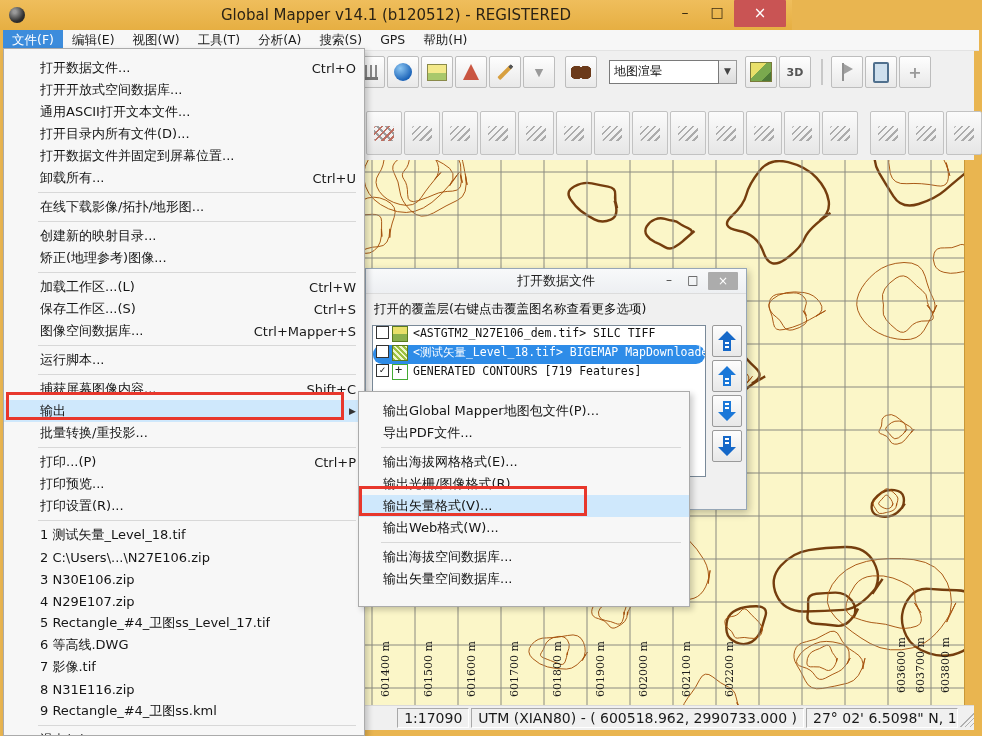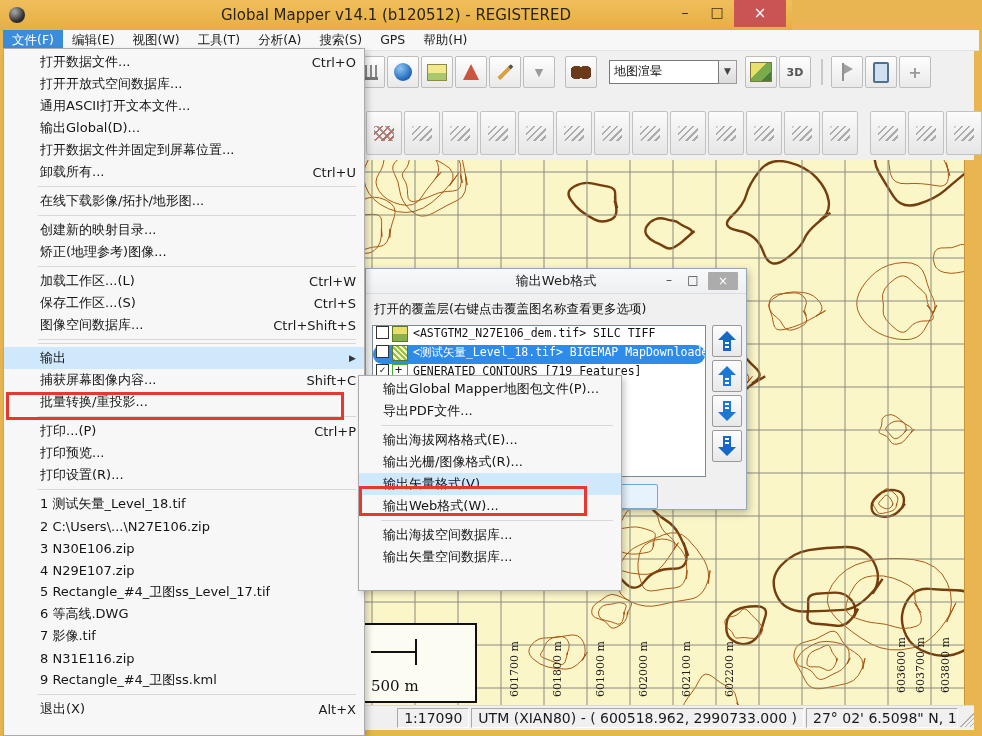--- a/index.html
+++ b/index.html
@@ -87,23 +87,23 @@
   .ic-raster{background:linear-gradient(180deg,#E8E06A 0 50%,#8AB04E 50%);}
   .ic-tiles{background:repeating-linear-gradient(45deg,#9CC040 0 2px,#EEF7CC 2px 4px);}
   .ic-contour{background:#fff;border-color:#44AA33;position:relative;}
   .ic-contour::after{content:"+";position:absolute;left:2px;top:-2px;font-size:12px;color:#222;}
   .move-btn{position:absolute;left:346px;width:28px;height:30px;border:1px solid #9a9a9a;border-radius:2px;
             background:linear-gradient(#FDFDFD,#E8E8E8);display:flex;align-items:center;justify-content:center;}
   .partial-btn{position:absolute;left:175px;top:215px;width:115px;height:23px;background:#E6F2FC;
                border:1px solid #70A8D8;border-radius:2px;}
   
   .menu{position:absolute;background:#F7F7F7;border:1px solid #ABABAB;box-shadow:3px 3px 6px rgba(0,0,0,.2);
-        font-size:13px;color:#151515;padding-top:2px;box-sizing:border-box;}
+        font-size:13px;color:#151515;padding-top:8px;box-sizing:border-box;}
   #file-menu{left:3px;top:48px;width:362px;height:688px;overflow:hidden;z-index:8;}
-  #export-submenu{left:358px;top:375px;width:264px;height:216px;z-index:9;}
+  #export-submenu{left:358px;top:391px;width:332px;height:216px;z-index:9;}
   .mi{height:22px;display:flex;align-items:center;padding:0 8px 0 36px;white-space:nowrap;overflow:hidden;}
   #export-submenu .mi{padding-left:24px;}
   .mi.hl{background:#CFE8FC;}
   .ml{flex:0 1 auto;overflow:hidden;}
   .msc{margin-left:auto;padding-left:16px;color:#1a1a1a;flex:0 0 auto;}
   .marr{flex:0 0 auto;margin-left:auto;font-size:9px;color:#333;}
   .msep{border-top:1px solid #D8D8D8;margin:3px 8px 3px 34px;height:0;}
   #export-submenu .msep{margin-left:22px;}
   
   .anno{position:absolute;border:3px solid #E8372C;z-index:12;pointer-events:none;}
@@ -371,29 +371,24 @@
       <text x="558" y="537" transform="rotate(-90 558 537)" font-size="11" font-family="DejaVu Serif, serif" fill="#1a1a1a">601800 m</text>
       <text x="601" y="537" transform="rotate(-90 601 537)" font-size="11" font-family="DejaVu Serif, serif" fill="#1a1a1a">601900 m</text>
       <text x="644" y="537" transform="rotate(-90 644 537)" font-size="11" font-family="DejaVu Serif, serif" fill="#1a1a1a">602000 m</text>
       <text x="687" y="537" transform="rotate(-90 687 537)" font-size="11" font-family="DejaVu Serif, serif" fill="#1a1a1a">602100 m</text>
       <text x="730" y="537" transform="rotate(-90 730 537)" font-size="11" font-family="DejaVu Serif, serif" fill="#1a1a1a">602200 m</text>
       <text x="902" y="533" transform="rotate(-90 902 533)" font-size="11" font-family="DejaVu Serif, serif" fill="#1a1a1a">603600 m</text>
       <text x="921" y="533" transform="rotate(-90 921 533)" font-size="11" font-family="DejaVu Serif, serif" fill="#1a1a1a">603700 m</text>
       <text x="946" y="533" transform="rotate(-90 946 533)" font-size="11" font-family="DejaVu Serif, serif" fill="#1a1a1a">603800 m</text>
     </svg>
   <div class="map-right-strip"></div>
-  <div class="scalebox">
-    <div class="sb-line"></div>
-    <div class="sb-tick"></div>
-    <div class="sb-text">500 m</div>
-  </div>
 </div>
 
 <div class="dialog">
-  <div class="dlg-title">输出Web格式</div>
+  <div class="dlg-title">打开数据文件</div>
   <div class="dlg-btn dlg-min">–</div>
   <div class="dlg-btn dlg-max">□</div>
   <div class="dlg-btn dlg-close">×</div>
   <div class="dlg-label">打开的覆盖层(右键点击覆盖图名称查看更多选项)</div>
   <div class="layer-list" id="layer-list">
       <div class="lrow">
         <span class="chk"></span>
         <span class="licon ic-raster"></span>
         <span>&lt;ASTGTM2_N27E106_dem.tif&gt; SILC TIFF</span>
       </div>
@@ -444,21 +439,21 @@
       <span class="ml">打开数据文件...</span>
       <span class="msc">Ctrl+O</span>
     </div>
     <div class="mi">
       <span class="ml">打开开放式空间数据库...</span>
     </div>
     <div class="mi">
       <span class="ml">通用ASCII打开文本文件...</span>
     </div>
     <div class="mi">
-      <span class="ml">输出Global(D)...</span>
+      <span class="ml">打开目录内所有文件(D)...</span>
     </div>
     <div class="mi">
       <span class="ml">打开数据文件并固定到屏幕位置...</span>
     </div>
     <div class="mi">
       <span class="ml">卸载所有...</span>
       <span class="msc">Ctrl+U</span>
     </div>
     <div class="msep"></div>
     <div class="mi">
@@ -475,31 +470,34 @@
     <div class="mi">
       <span class="ml">加载工作区...(L)</span>
       <span class="msc">Ctrl+W</span>
     </div>
     <div class="mi">
       <span class="ml">保存工作区...(S)</span>
       <span class="msc">Ctrl+S</span>
     </div>
     <div class="mi">
       <span class="ml">图像空间数据库...</span>
-      <span class="msc">Ctrl+Shift+S</span>
-    </div>
-    <div class="msep"></div>
-    <div class="msep"></div>
+      <span class="msc">Ctrl+Mapper+S</span>
+    </div>
+    <div class="msep"></div>
+    <div class="mi">
+      <span class="ml">运行脚本...</span>
+    </div>
+    <div class="msep"></div>
+    <div class="mi">
+      <span class="ml">捕获屏幕图像内容...</span>
+      <span class="msc">Shift+C</span>
+    </div>
     <div class="mi hl">
       <span class="ml">输出</span>
       <span class="marr">▶</span>
-    </div>
-    <div class="mi">
-      <span class="ml">捕获屏幕图像内容...</span>
-      <span class="msc">Shift+C</span>
     </div>
     <div class="mi">
       <span class="ml">批量转换/重投影...</span>
     </div>
     <div class="msep"></div>
     <div class="mi">
       <span class="ml">打印...(P)</span>
       <span class="msc">Ctrl+P</span>
     </div>
     <div class="mi">

